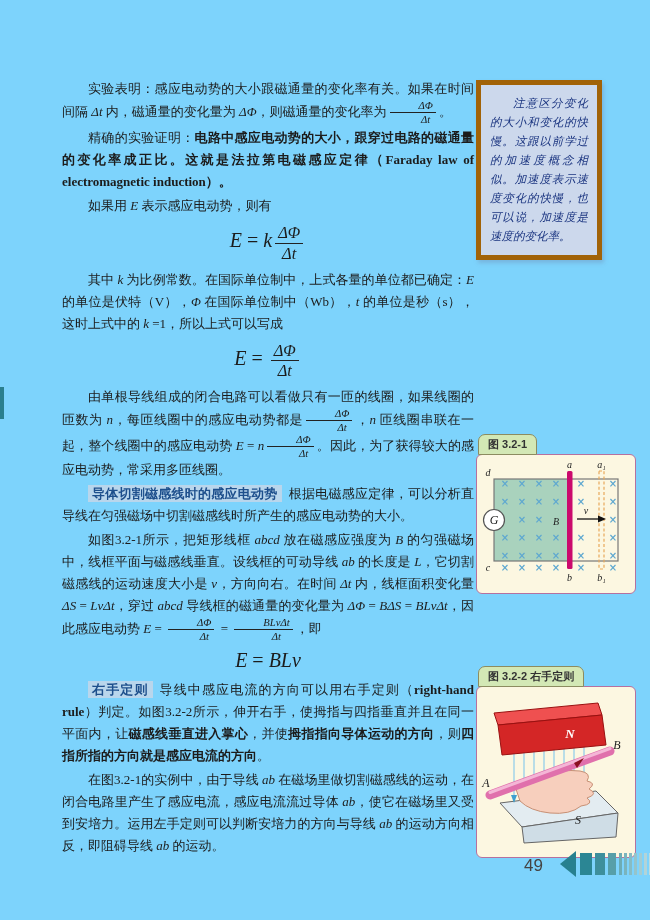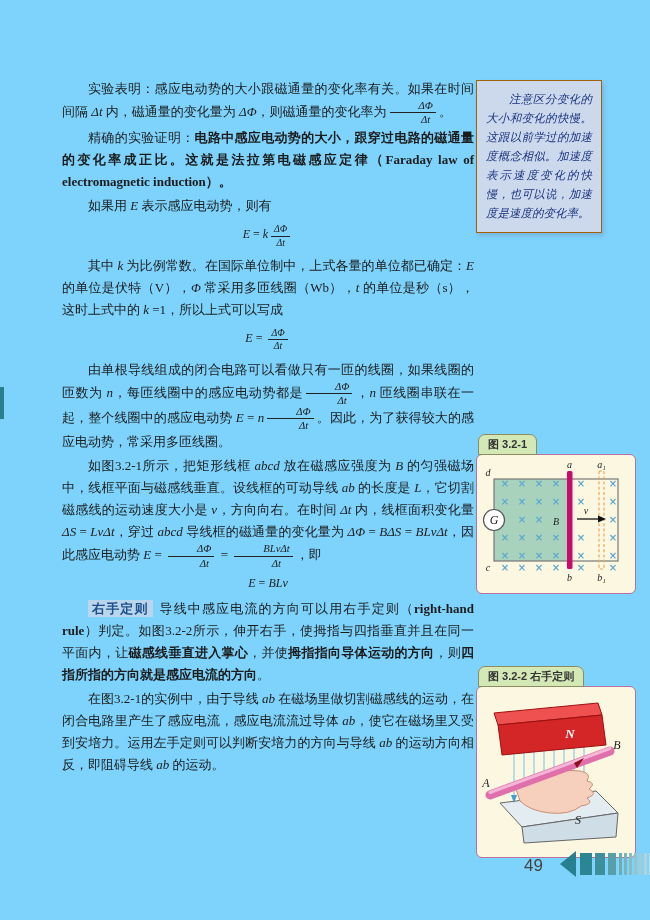--- a/index.html
+++ b/index.html
@@ -1,33 +1,33 @@
 <!DOCTYPE html>
 <html><head>
 <meta charset="utf-8">
 <style>
   html,body{margin:0;padding:0;background:#e8e8e8;}
   #page{position:relative;width:650px;height:920px;background:#7dd3fc;overflow:hidden;
         font-family:"Liberation Serif","DejaVu Serif",serif;color:#1c1c1c;}
   
   #main-col{position:absolute;left:62px;top:78px;width:412px;}
   .para{font-size:13px;line-height:22px;text-align:justify;text-indent:2em;margin:0 0 2px 0;}
-  .formula{font-size:12px;text-align:center;margin:7px 0;font-family:"Liberation Serif","DejaVu Serif",serif;}
+  .formula{font-size:20px;text-align:center;margin:7px 0;font-family:"Liberation Serif","DejaVu Serif",serif;}
   .s-b{font-weight:700;}
   .s-it{font-family:"Liberation Serif","DejaVu Serif",serif;font-style:italic;}
   .s-bit{font-family:"Liberation Serif","DejaVu Serif",serif;font-style:italic;font-weight:700;}
   .s-en{font-family:"Liberation Serif","DejaVu Serif",serif;}
   .s-chip{background:#b9d6ec;color:#1d4f8c;font-weight:700;padding:1px 4px;margin-right:7px;}
   .frac{display:inline-block;vertical-align:-0.7em;text-align:center;line-height:1.05;
         font-family:"Liberation Serif","DejaVu Serif",serif;font-style:italic;font-size:0.82em;margin:0 3px;}
   .frac .num{display:block;border-bottom:1px solid #222;padding:0 3px 1px 3px;}
   .frac .den{display:block;padding-top:1px;}
   
   #note-box{position:absolute;left:476px;top:80px;width:126px;box-sizing:border-box;
-            background:#ccd8ec;border:1px solid #a16207;box-shadow:2px 3px 4px rgba(110,130,170,.35);
+            background:#ccd8ec;border:5px solid #a16207;box-shadow:2px 3px 4px rgba(110,130,170,.35);
             padding:9px 9px;font-size:11.5px;line-height:19px;color:#1b3580;
             font-style:italic;text-align:justify;text-indent:2em;}
   
   .figure{position:absolute;left:476px;width:160px;}
   .fig-tab{display:inline-block;position:relative;z-index:2;margin-left:2px;
            background:#d3e8b5;border:1px solid #8c8c60;border-radius:7px 7px 0 0;
            font-size:11px;font-weight:700;color:#333;padding:2px 9px 2px 9px;
            font-family:"Liberation Sans","DejaVu Sans",sans-serif;}
   .fig-box{position:relative;margin-top:-1px;background:#fcf7e1;border:1.5px solid #b5719f;
            border-radius:6px;padding:4px 3px;}
@@ -49,23 +49,26 @@
 </head>
 <body>
 
 <div id="page">
 
   <div id="main-col">
     <div class="para"><span>实验表明：感应电动势的大小跟磁通量的变化率有关。如果在时间间隔 </span><span class="s-it">Δt</span><span> 内，磁通量的变化量为 </span><span class="s-it">ΔΦ</span><span>，则磁通量的变化率为</span><span class="frac"><span class="num">ΔΦ</span><span class="den">Δt</span></span><span>。</span></div>
     <div class="para"><span>精确的实验证明：</span><span class="s-b">电路中感应电动势的大小，跟穿过电路的磁通量的变化率成正比。</span><span class="s-b">这就是法拉第电磁感应定律（</span><span class="s-b s-en">Faraday law of electromagnetic induction</span><span class="s-b">）。</span></div>
     <div class="para"><span>如果用 </span><span class="s-it">E</span><span> 表示感应电动势，则有</span></div>
     <div class="formula"><span class="s-it">E</span><span class="s-en"> = </span><span class="s-it">k</span><span class="frac"><span class="num">ΔΦ</span><span class="den">Δt</span></span></div>
-    <div class="para"><span>其中 </span><span class="s-it">k</span><span> 为比例常数。在国际单位制中，上式各量的单位都已确定：</span><span class="s-it">E</span><span> 的单位是伏特（V），</span><span class="s-it">Φ</span><span> 常采用多匝线圈（Wb），</span><span class="s-it">t</span><span> 的单位是秒（s），这时上式中的 </span><span class="s-it">k</span><span> =1，所以上式可以写成</span></div>
+    <div class="para"><span>其中 </span><span class="s-it">k</span><span> 为比例常数。在国际单位制中，上式各量的单位都已确定：</span><span class="s-it">E</span><span> 的单位是伏特（V），</span><span class="s-it">Φ</span><span> 在国际单位制中（Wb），</span><span class="s-it">t</span><span> 的单位是秒（s），这时上式中的 </span><span class="s-it">k</span><span> =1，所以上式可以写成</span></div>
     <div class="formula"><span class="s-it">E</span><span class="s-en"> = </span><span class="frac"><span class="num">ΔΦ</span><span class="den">Δt</span></span></div>
     <div class="para"><span>由单根导线组成的闭合电路可以看做只有一匝的线圈，如果线圈的匝数为 </span><span class="s-it">n</span><span>，每匝线圈中的感应电动势都是</span><span class="frac"><span class="num">ΔΦ</span><span class="den">Δt</span></span><span>，</span><span class="s-it">n</span><span> 匝线圈串联在一起，整个线圈中的感应电动势 </span><span class="s-it">E</span><span class="s-en"> = </span><span class="s-it">n</span><span class="frac"><span class="num">ΔΦ</span><span class="den">Δt</span></span><span>。因此，为了获得较大的感应电动势，常采用多匝线圈。</span></div>
+    <div class="para">
+      <span class="s-chip">导体切割磁感线时的感应电动势</span><span><span>根据电磁感应定律，可以分析直导线在匀强磁场中切割磁感线时所产生的感应电动势的大小。</span></span>
+    </div>
     <div class="para"><span>如图3.2-1所示，把矩形线框 </span><span class="s-it">abcd</span><span> 放在磁感应强度为 </span><span class="s-it">B</span><span> 的匀强磁场中，线框平面与磁感线垂直。设线框的可动导线 </span><span class="s-it">ab</span><span> 的长度是 </span><span class="s-it">L</span><span>，它切割磁感线的运动速度大小是 </span><span class="s-it">v</span><span>，方向向右。在时间 </span><span class="s-it">Δt</span><span> 内，线框面积变化量 </span><span class="s-it">ΔS</span><span class="s-en"> = </span><span class="s-it">LvΔt</span><span>，穿过 </span><span class="s-it">abcd</span><span> 导线框的磁通量的变化量为 </span><span class="s-it">ΔΦ</span><span class="s-en"> = </span><span class="s-it">BΔS</span><span class="s-en"> = </span><span class="s-it">BLvΔt</span><span>，因此感应电动势 </span><span class="s-it">E</span><span class="s-en"> = </span><span class="frac"><span class="num">ΔΦ</span><span class="den">Δt</span></span><span class="s-en"> = </span><span class="frac"><span class="num">BLvΔt</span><span class="den">Δt</span></span><span>，即</span></div>
     <div class="formula"><span class="s-it">E</span><span class="s-en"> = </span><span class="s-it">BLv</span></div>
     <div class="para">
       <span class="s-chip">右手定则</span><span><span>导线中感应电流的方向可以用右手定则（</span><span class="s-b s-en">right-hand rule</span><span>）判定。如图3.2-2所示，伸开右手，使拇指与四指垂直并且在同一平面内，让</span><span class="s-b">磁感线垂直进入掌心</span><span>，并使</span><span class="s-b">拇指指向导体运动的方向</span><span>，则</span><span class="s-b">四指所指的方向就是感应电流的方向</span><span>。</span></span>
     </div>
     <div class="para"><span>在图3.2-1的实例中，由于导线 </span><span class="s-it">ab</span><span> 在磁场里做切割磁感线的运动，在闭合电路里产生了感应电流，感应电流流过导体 </span><span class="s-it">ab</span><span>，使它在磁场里又受到安培力。运用左手定则可以判断安培力的方向与导线 </span><span class="s-it">ab</span><span> 的运动方向相反，即阻碍导线 </span><span class="s-it">ab</span><span> 的运动。</span></div>
   </div>
 
   <div id="note-box">注意区分变化的大小和变化的快慢。这跟以前学过的加速度概念相似。加速度表示速度变化的快慢，也可以说，加速度是速度的变化率。</div>
 

